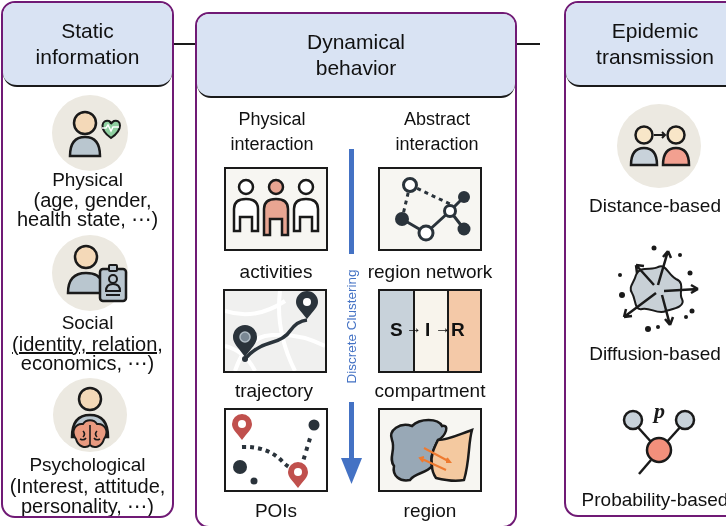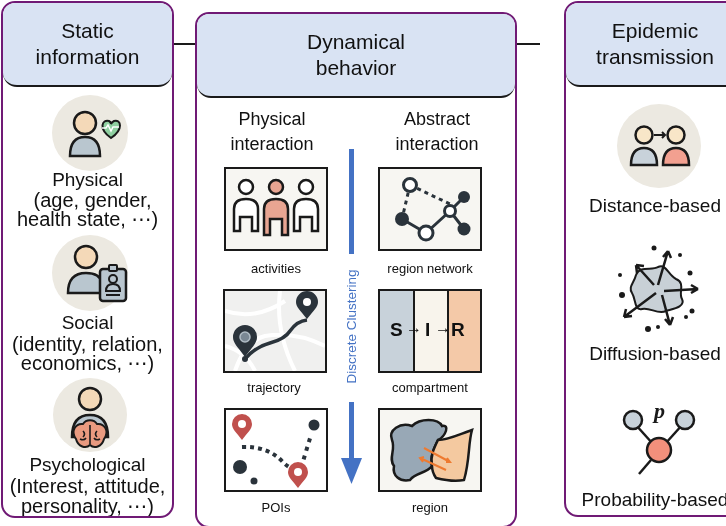--- a/index.html
+++ b/index.html
@@ -5,21 +5,21 @@
   html,body{margin:0;padding:0;background:#ffffff;}
   body{width:726px;height:526px;position:relative;overflow:hidden;font-family:"Liberation Sans","DejaVu Sans",sans-serif;color:#111;}
   .panel{position:absolute;border:2px solid #701a75;border-radius:14px;background:#fff;overflow:hidden;box-sizing:border-box;}
   .panel-header{position:absolute;left:0;top:0;right:0;height:84px;background:#d9e3f3;border-bottom:2px solid #1a1a1a;border-radius:0 0 14px 14px;display:flex;align-items:center;justify-content:center;text-align:center;font-size:21px;line-height:26px;font-weight:400;box-sizing:border-box;}
   .connector{position:absolute;height:2px;background:#1a1a1a;top:43px;}
   .t-center{position:absolute;text-align:center;left:0;right:0;}
   .title-bold{font-size:19px;}
   .sub{font-size:20px;line-height:19px;}
   .colhead{font-size:18px;line-height:25px;position:absolute;text-align:center;}
   .tile{position:absolute;width:104px;height:84px;border:2px solid #1a1a1a;background:#f7f6f2;box-sizing:border-box;overflow:hidden;}
-  .cap{position:absolute;font-size:13px;text-align:center;width:130px;}
+  .cap{position:absolute;font-size:19px;text-align:center;width:130px;}
   .vlabel{position:absolute;color:#4472c4;font-size:13.5px;transform:rotate(-90deg);transform-origin:center;white-space:nowrap;}
   svg{display:block;}
 </style>
 </head>
 <body>
 
 <div class="connector" style="left:172px;width:24px;"></div>
 <div class="connector" style="left:516px;width:24px;"></div>
 
 <div class="panel" style="left:1px;top:1px;width:173px;height:517px;">
@@ -48,21 +48,21 @@
       <circle cx="40" cy="38" r="38" fill="#ece9e1"></circle>
       <circle cx="36" cy="22" r="11" fill="#f4d9b8" stroke="#1a1a1a" stroke-width="2.5"></circle>
       <path d="M18 58 Q18 38 36 38 Q50 38 52 48 L52 58 Z" fill="#b9c6cf" stroke="#1a1a1a" stroke-width="2.5"></path>
       <rect x="50" y="34" width="26" height="32" rx="3" fill="#b9c6cf" stroke="#1a1a1a" stroke-width="2.5"></rect>
       <rect x="59" y="30" width="8" height="6" rx="1" fill="#b9c6cf" stroke="#1a1a1a" stroke-width="2"></rect>
       <circle cx="63" cy="44" r="4" fill="none" stroke="#1a1a1a" stroke-width="2"></circle>
       <path d="M56 56 Q56 49 63 49 Q70 49 70 56 Z" fill="none" stroke="#1a1a1a" stroke-width="2"></path>
       <line x1="56" y1="60" x2="70" y2="60" stroke="#1a1a1a" stroke-width="2"></line>
     </svg>
     <div class="t-center title-bold" style="top:309px;">Social</div>
-    <div class="t-center sub" style="top:332px;">(identity, relation,</div>
+    <div class="t-center sub" style="top:332px;text-decoration:underline;">(identity, relation,</div>
     <div class="t-center sub" style="top:351px;">economics, ⋯)</div>
   </div>
 
   <div>
     <svg style="position:absolute;left:47px;top:374px;" width="82" height="82" viewBox="0 0 82 82">
       <circle cx="40" cy="38" r="37" fill="#ece9e1"></circle>
       <circle cx="40" cy="22" r="11" fill="#f4d9b8" stroke="#1a1a1a" stroke-width="2.5"></circle>
       <path d="M22 60 Q22 38 40 38 Q58 38 58 60 Z" fill="#b9c6cf" stroke="#1a1a1a" stroke-width="2.5"></path>
       <path d="M26 62 C20 54 26 46 33 47 C36 42 44 42 47 47 C54 46 60 54 54 62 C52 70 44 72 40 68 C36 72 28 70 26 62 Z" fill="#e99a80" stroke="#1a1a1a" stroke-width="2"></path>
       <path d="M40 48 L40 67 M33 54 Q36 57 33 60 M47 54 Q44 57 47 60 M30 62 Q34 64 36 61 M50 62 Q46 64 44 61" fill="none" stroke="#1a1a1a" stroke-width="1.6"></path>

